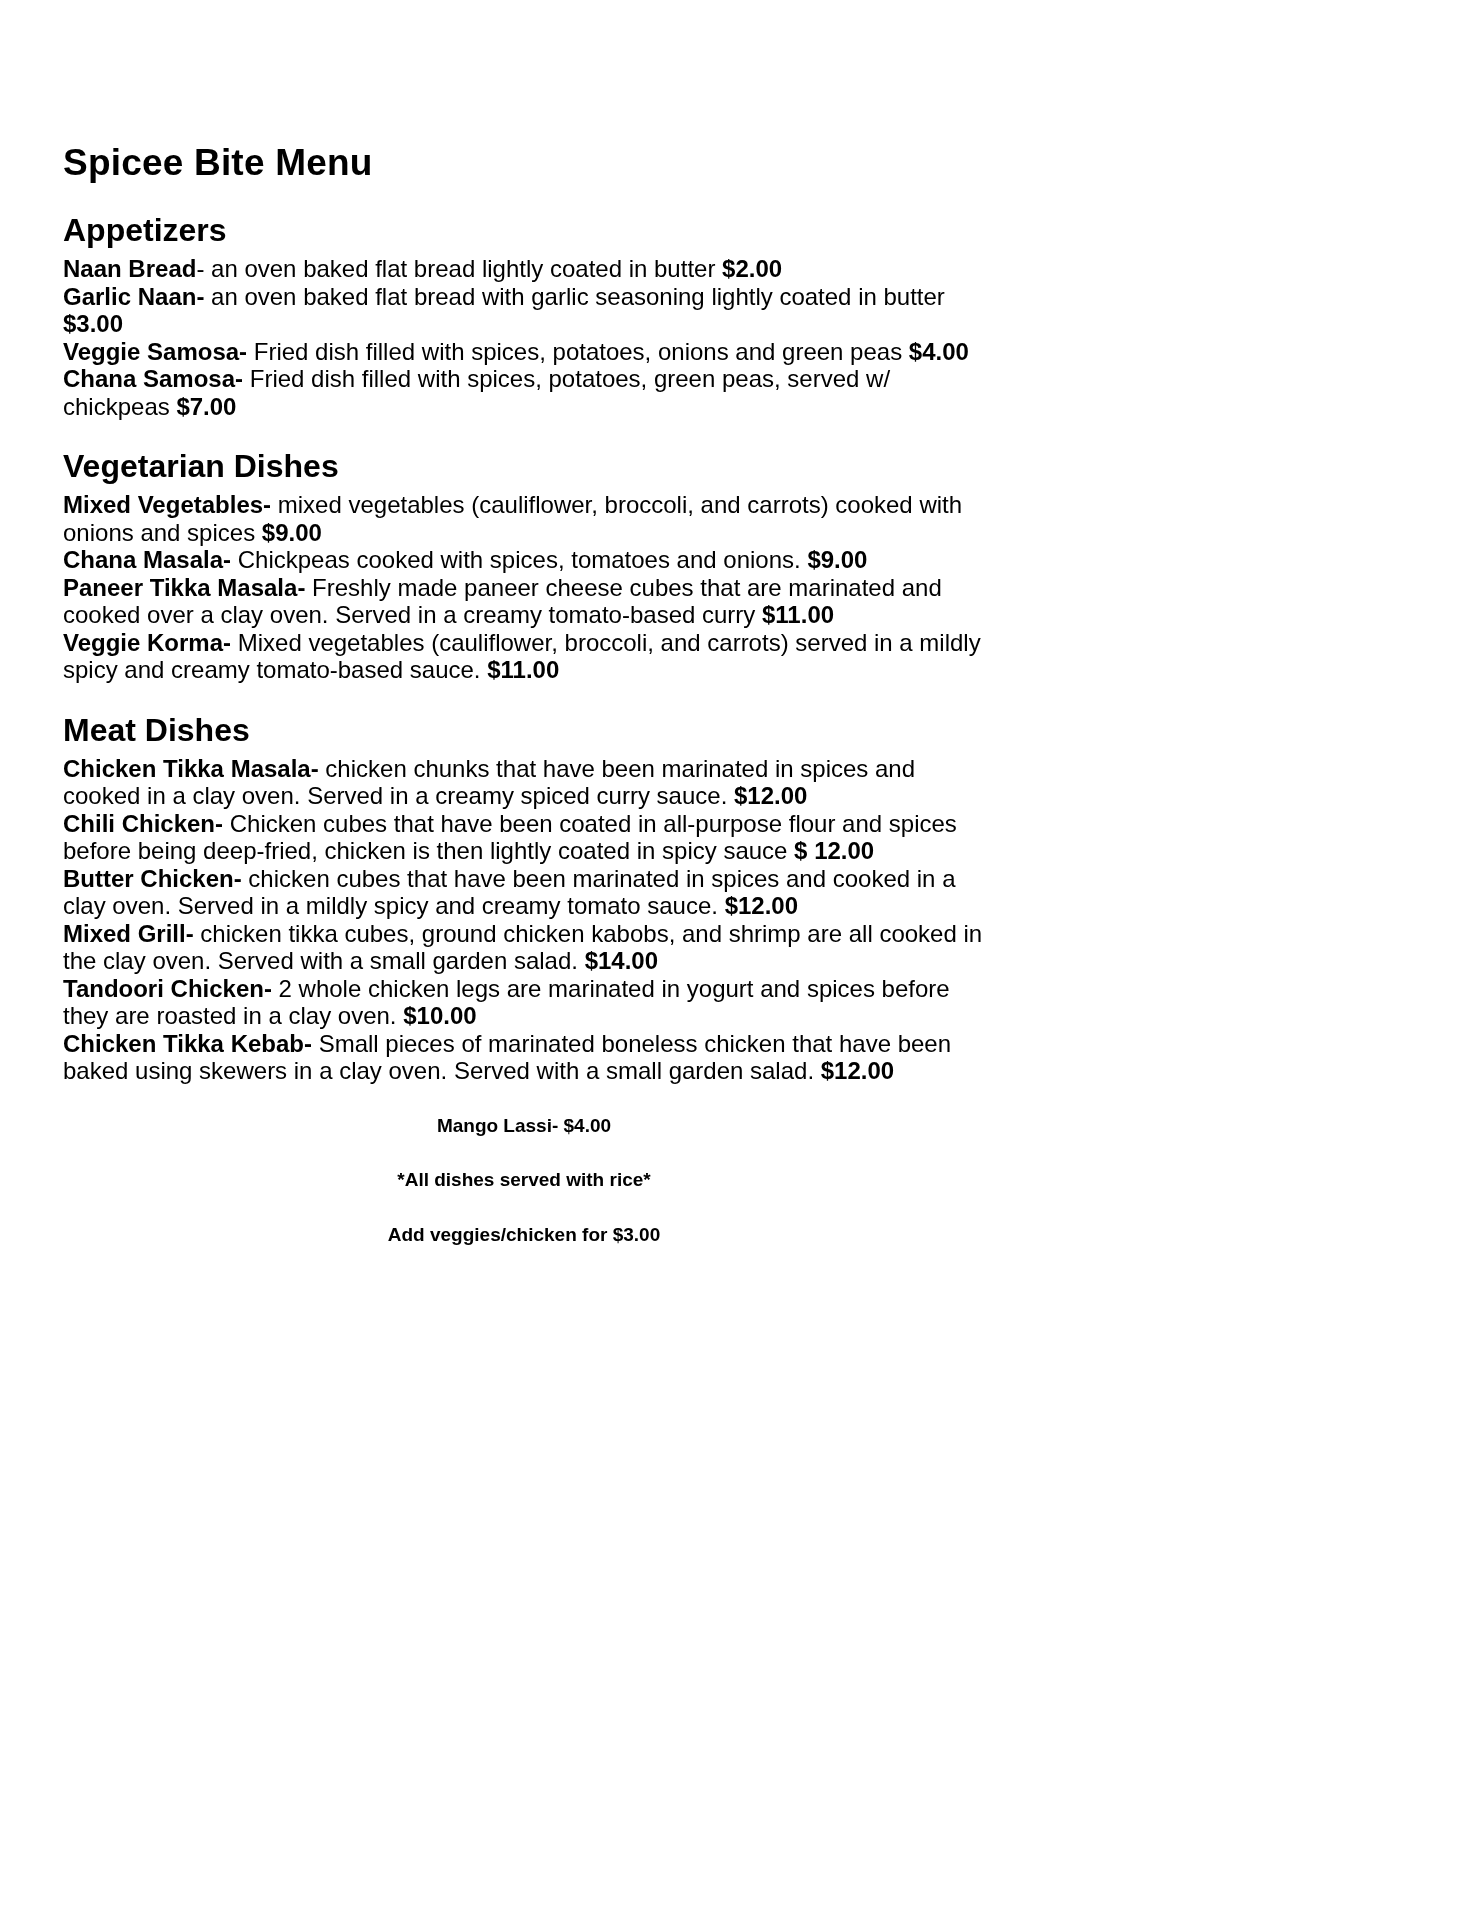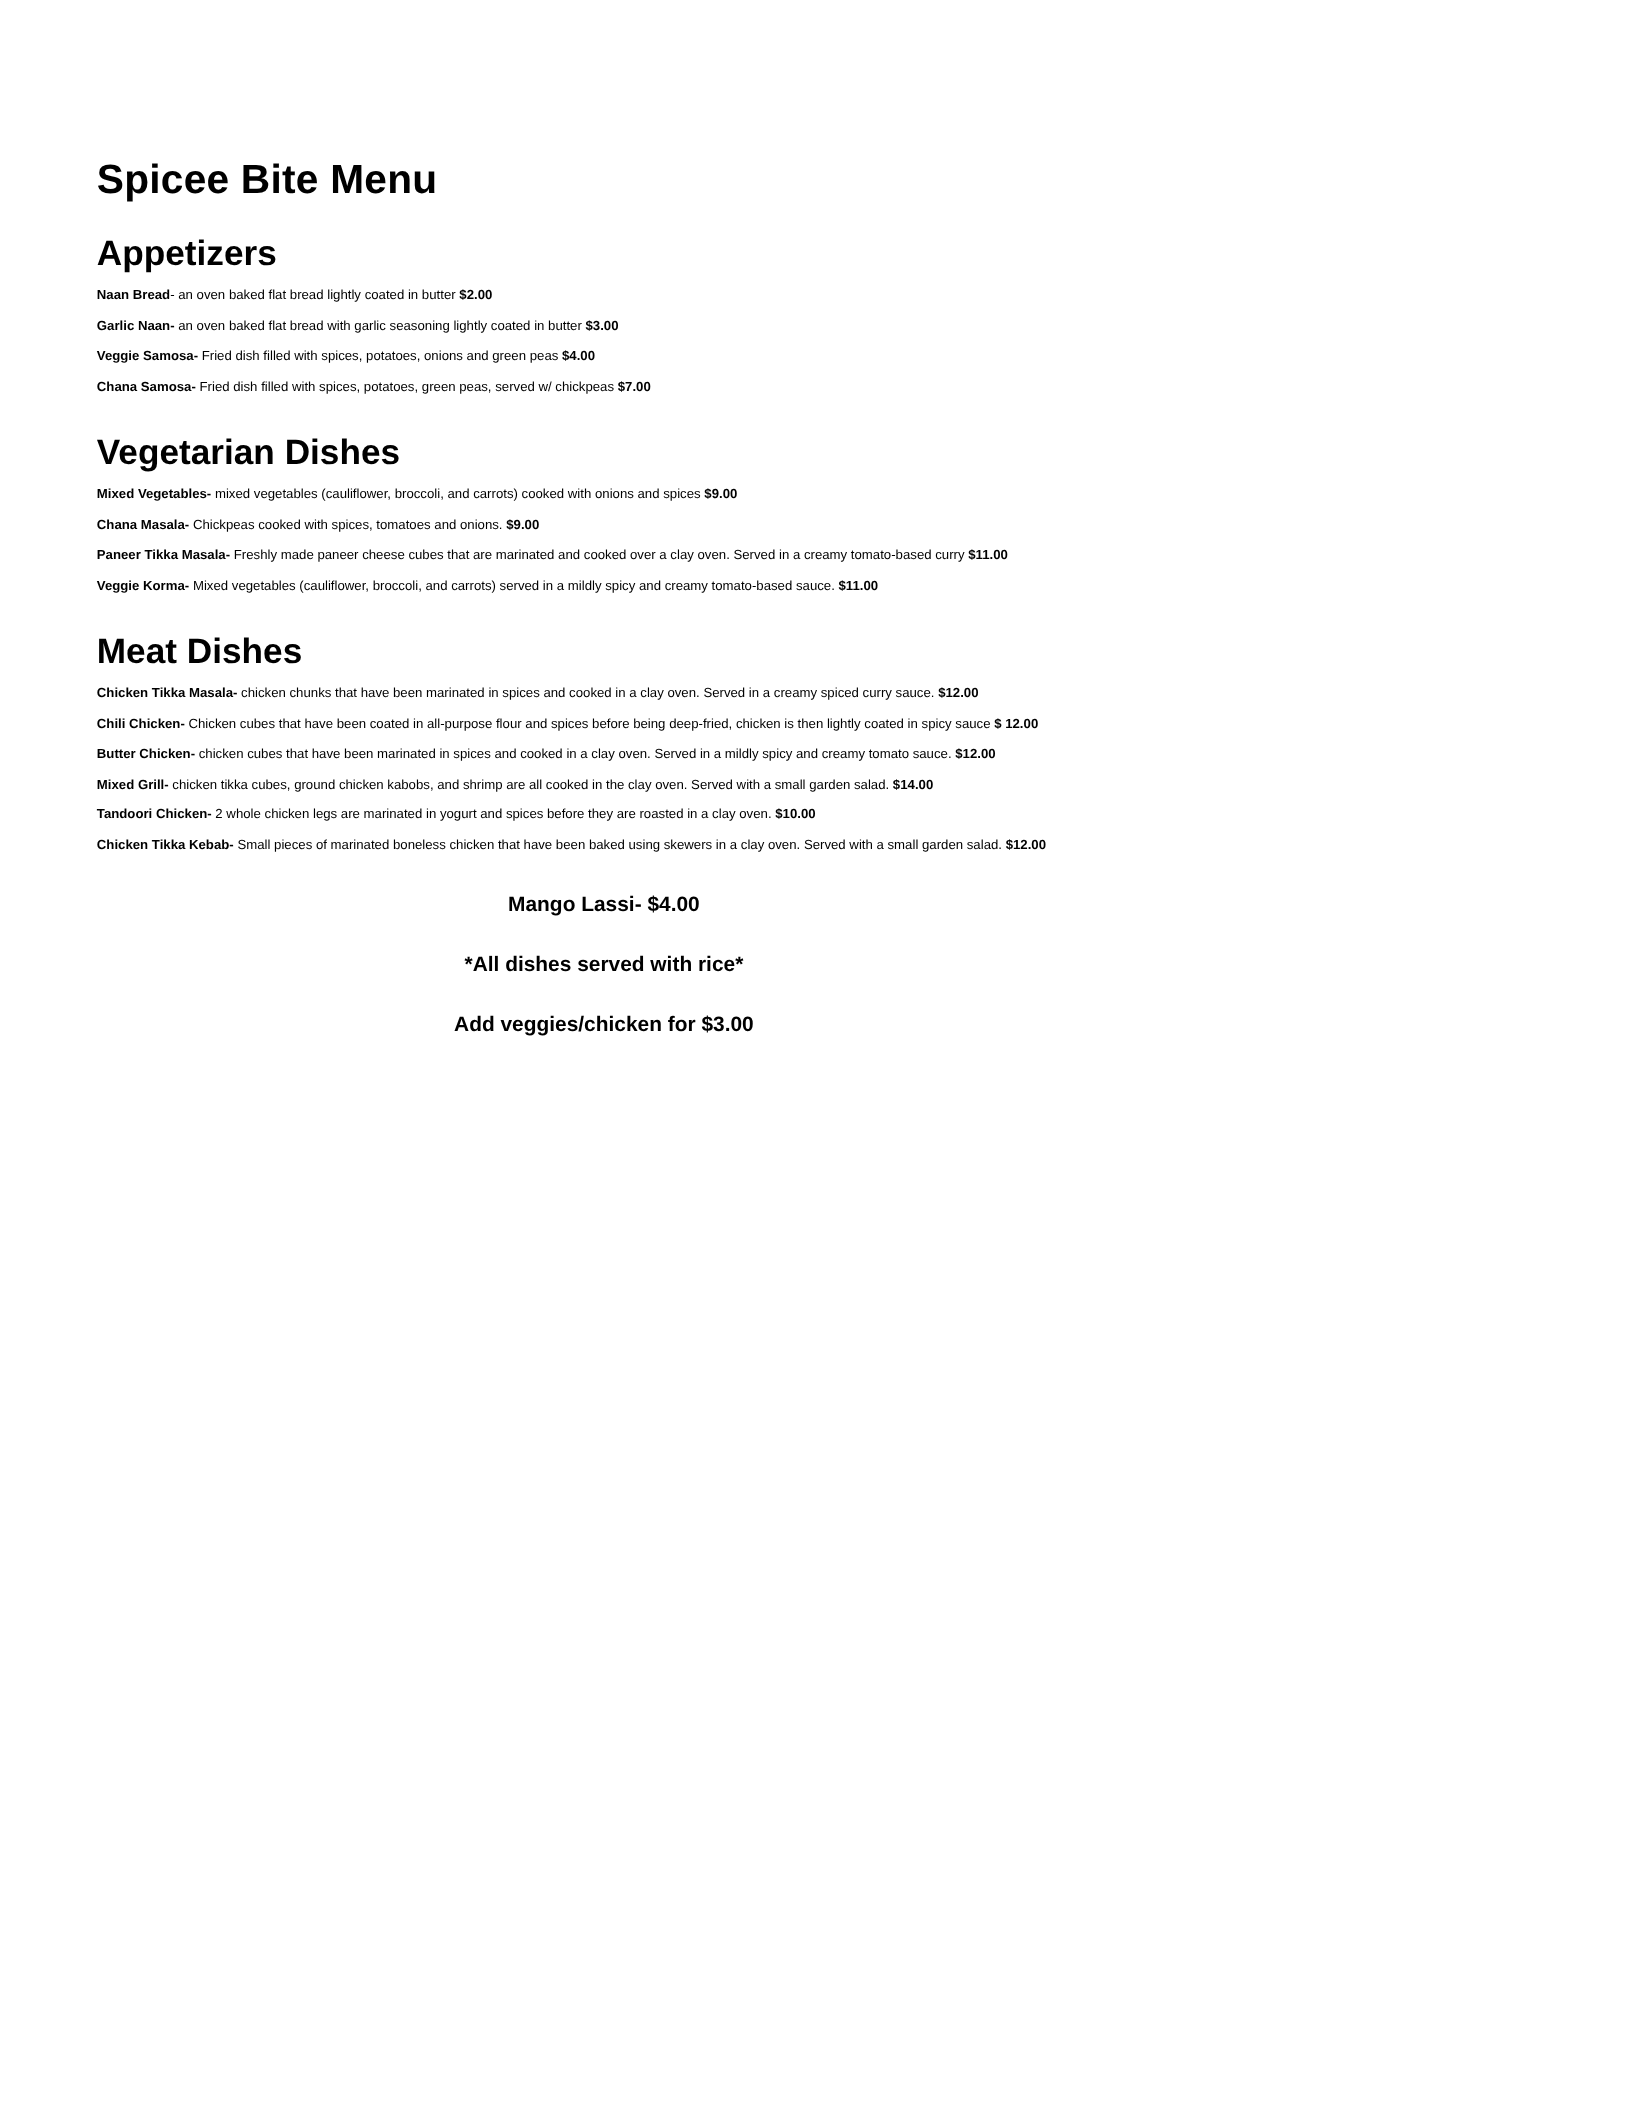--- a/index.html
+++ b/index.html
@@ -6,38 +6,38 @@
   html, body { background: #ffffff; }
   body {
     font-family: "Liberation Sans", sans-serif;
     color: #000000;
     -webkit-font-smoothing: antialiased;
   }
   .page {
     width: 1484px;
     min-height: 1920px;
     background: #ffffff;
-    padding: 142px 145px 60px 88px;
+    padding: 142px 145px 60px 63px;
   }
   .content {
     width: 922px;
   }
   .doc-title {
     font-size: 37px;
     font-weight: 700;
     letter-spacing: 0.2px;
     margin: 0 0 20px 0;
   }
   .section-heading {
     font-size: 32px;
     font-weight: 700;
     margin: 28px 0 6px 0;
   }
   .item {
-    font-size: 12px;
+    font-size: 24px;
     line-height: 27.5px;
     font-weight: 400;
   }
   .item b, .item strong {
     font-weight: 700;
   }
   .footer-block {
     margin-top: 27px;
     font-size: 19px;
     line-height: 27.5px;

